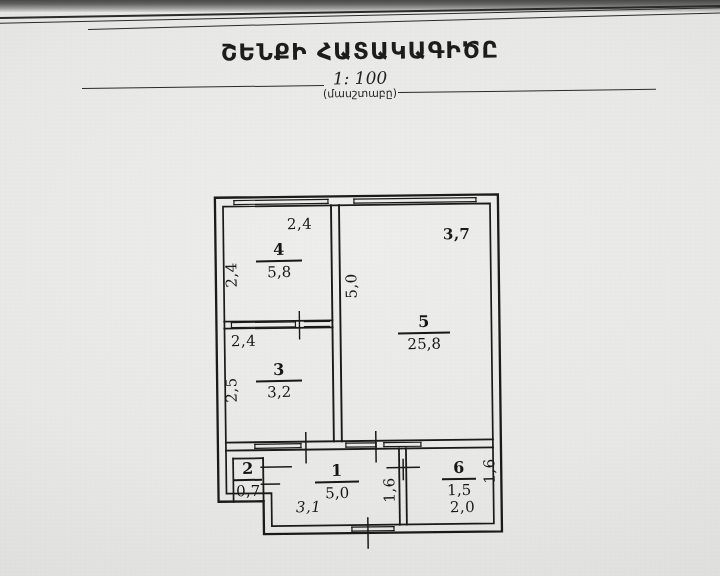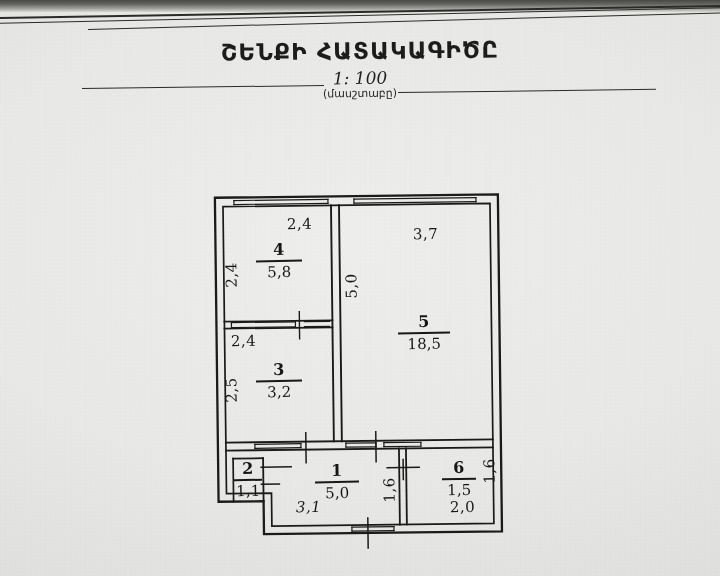--- a/index.html
+++ b/index.html
@@ -237,37 +237,37 @@
     <div class="rnum">3</div>
     <div class="bar"></div>
     <div class="rarea">3,2</div>
   </div>
   <div class="lbl dim" style="left:231px; top:332px; transform:rotate(-1deg);">2,4</div>
   <div class="lbl dim rot90" style="left:219px; top:381px;">2,5</div>
 
   <div class="roomlabel" style="left:398px; top:312px; width:52px;">
     <div class="rnum">5</div>
     <div class="bar"></div>
-    <div class="rarea">18,5</div>
-  </div>
-  <div class="lbl dim" style="left:413px; top:225px; transform:rotate(-1deg);">3,7</div>
+    <div class="rarea">25,8</div>
+  </div>
+  <div class="lbl dim" style="left:443px; top:225px; transform:rotate(-1deg);font-weight:bold;">3,7</div>
   <div class="lbl dim rot90" style="left:339px; top:277px;">5,0</div>
 
   <div class="roomlabel" style="left:315px; top:461px; width:44px;">
     <div class="rnum">1</div>
     <div class="bar"></div>
     <div class="rarea">5,0</div>
   </div>
   <div class="lbl dim" style="left:296px; top:498px; transform:rotate(-1deg);font-style:italic;">3,1</div>
   <div class="lbl dim rot90" style="left:377px; top:481px;">1,6</div>
 
   <div class="roomlabel" style="left:234px; top:459px; width:28px;">
     <div class="rnum">2</div>
     <div class="bar"></div>
-    <div class="rarea">1,1</div>
+    <div class="rarea">0,7</div>
   </div>
 
   <div class="roomlabel" style="left:442px; top:458px; width:34px;">
     <div class="rnum">6</div>
     <div class="bar"></div>
     <div class="rarea">1,5</div>
   </div>
   <div class="lbl dim" style="left:425px; top:498px; transform:rotate(-1deg);margin-left:25px;">2,0</div>
   <div class="lbl dim rot90" style="left:477px; top:462px;">1,6</div>
 

